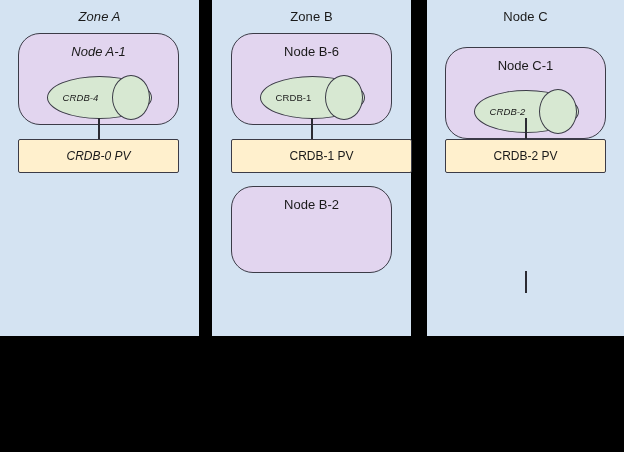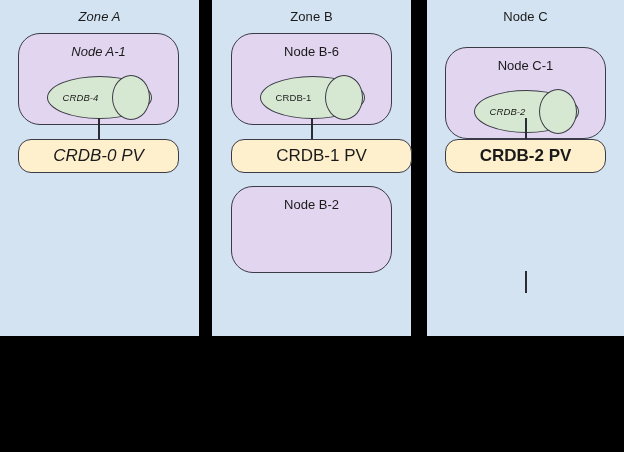--- a/index.html
+++ b/index.html
@@ -99,26 +99,26 @@
     font-size: 9.5px;
     color: #1a1a1a;
     letter-spacing: 0.1px;
   }
 
   
   .pv {
     position: absolute;
     background: #fff0cd;
     border: 1px solid #3b3b47;
-    border-radius: 13px;
+    border-radius: 2px;
     box-sizing: border-box;
     display: flex;
     align-items: center;
     justify-content: center;
-    font-size: 17px;
+    font-size: 12px;
     color: #1a1a1a;
     text-align: right;
   }
 
   
   .connector {
     position: absolute;
     width: 2px;
     background: #2b2b33;
   }
@@ -173,20 +173,20 @@
       <div class="node-title">Node C-1</div>
       <div class="cyl" style="left:28px; top:42px; width:105px; height:43px;font-style:italic;">
         <div class="cyl-body"></div>
         <div class="cyl-cap"></div>
         <div class="cyl-label">CRDB-2</div>
       </div>
     </div>
 
     <div class="connector" style="left:98px; top:118px; height:22px;"></div>
 
-    <div class="pv" style="left:18px; top:139px; width:161px; height:34px;font-weight:bold;">CRDB-2 PV</div>
+    <div class="pv" style="left:18px; top:139px; width:161px; height:34px;">CRDB-2 PV</div>
 
 
     <div class="connector" style="left:98px; top:271px; height:22px;"></div>
 
   </div>
 
 </div>
 
 </body></html>

